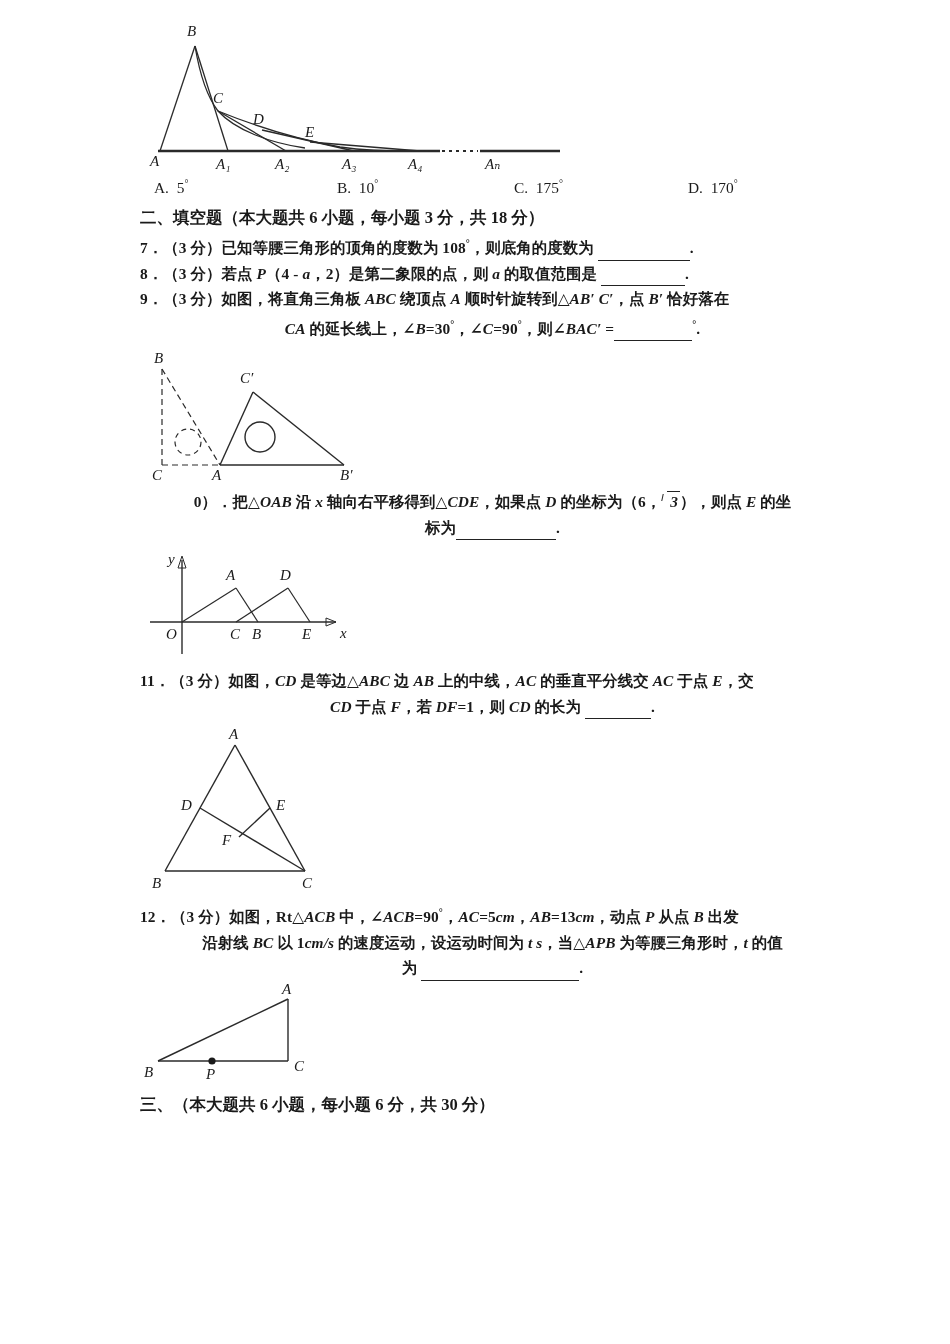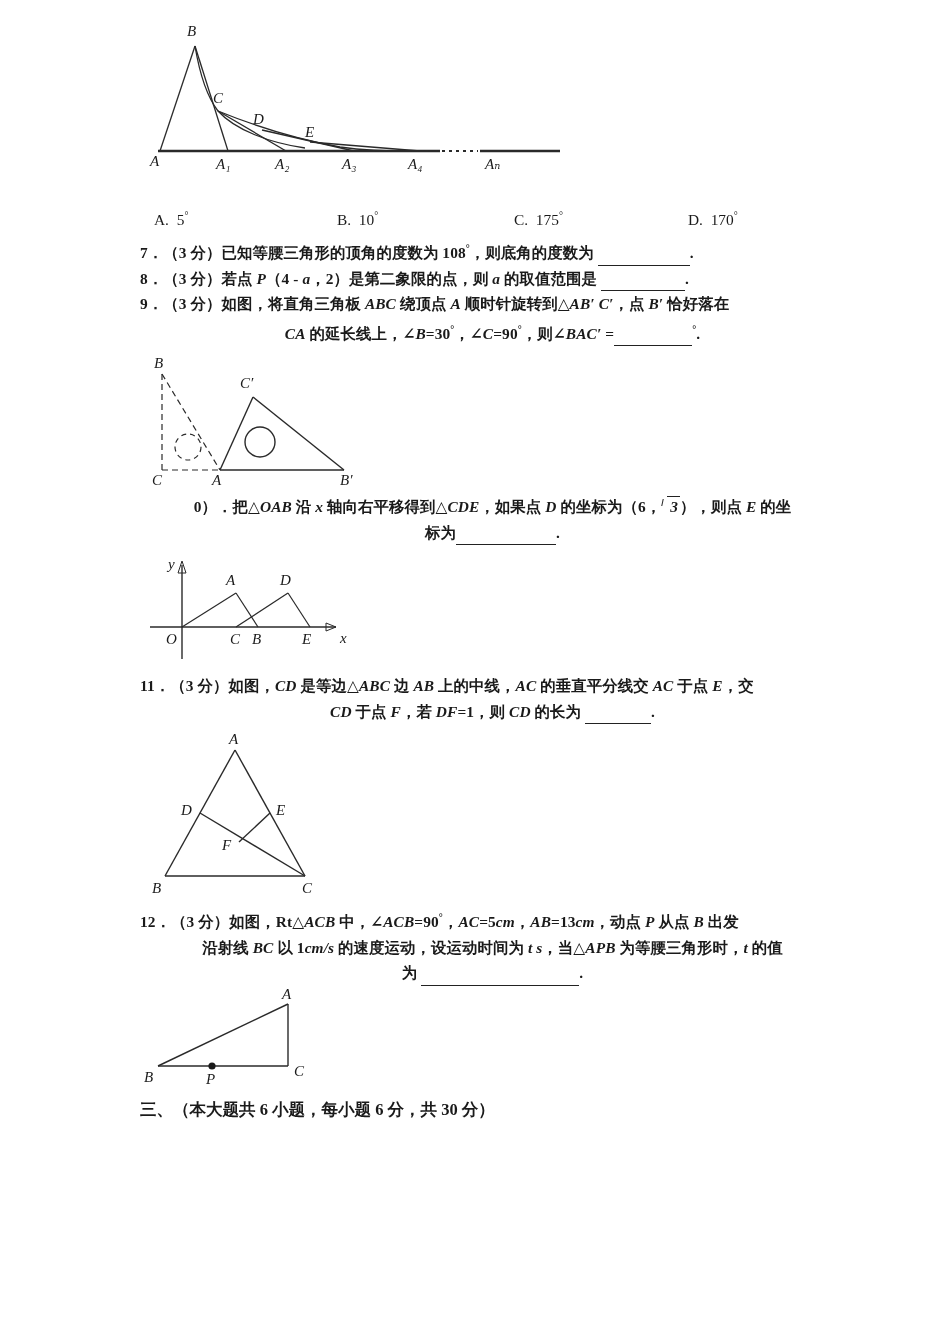--- a/index.html
+++ b/index.html
@@ -75,21 +75,20 @@
     right: 0;
     border-top: 1.1px solid #222;
   }
   .sqrt > span { border-top: 0; }
 
   
   .choices {
     position: relative;
     height: 26px;
     font-size: 15.4px;
-    margin-top: 32px;
   }
   .choices > span {
     position: absolute;
     white-space: nowrap;
   }
 
   
   .fig { position: relative; }
   svg { display: block; overflow: visible; }
   svg text {
@@ -153,20 +152,21 @@
       <span style="left:374px;">
         <span>C.</span>&nbsp;
         <span>175</span><span class="sup">°</span>
       </span>
       <span style="left:548px;">
         <span>D.</span>&nbsp;
         <span>170</span><span class="sup">°</span>
       </span>
     </div>
 
+    <div class="section-head">二、填空题（本大题共 6 小题，每小题 3 分，共 18 分）</div>
 
     <div class="qline">
       <span>7．</span><span>（3 分）</span><span>已知等腰三角形的顶角的度数为 108</span><span class="sup">°</span><span>，则底角的度数为</span>&nbsp;<span class="blank" style="width:92px;"></span><span>.</span>
     </div>
 
     <div class="qline">
       <span>8．</span><span>（3 分）</span><span>若点</span> <span class="it">P</span><span>（4 - </span><span class="it">a</span><span>，2）</span><span>是第二象限的点，则</span> <span class="it">a</span> <span>的取值范围是</span>&nbsp;<span class="blank" style="width:84px;"></span><span>.</span>
     </div>
 
     <div class="qline">

